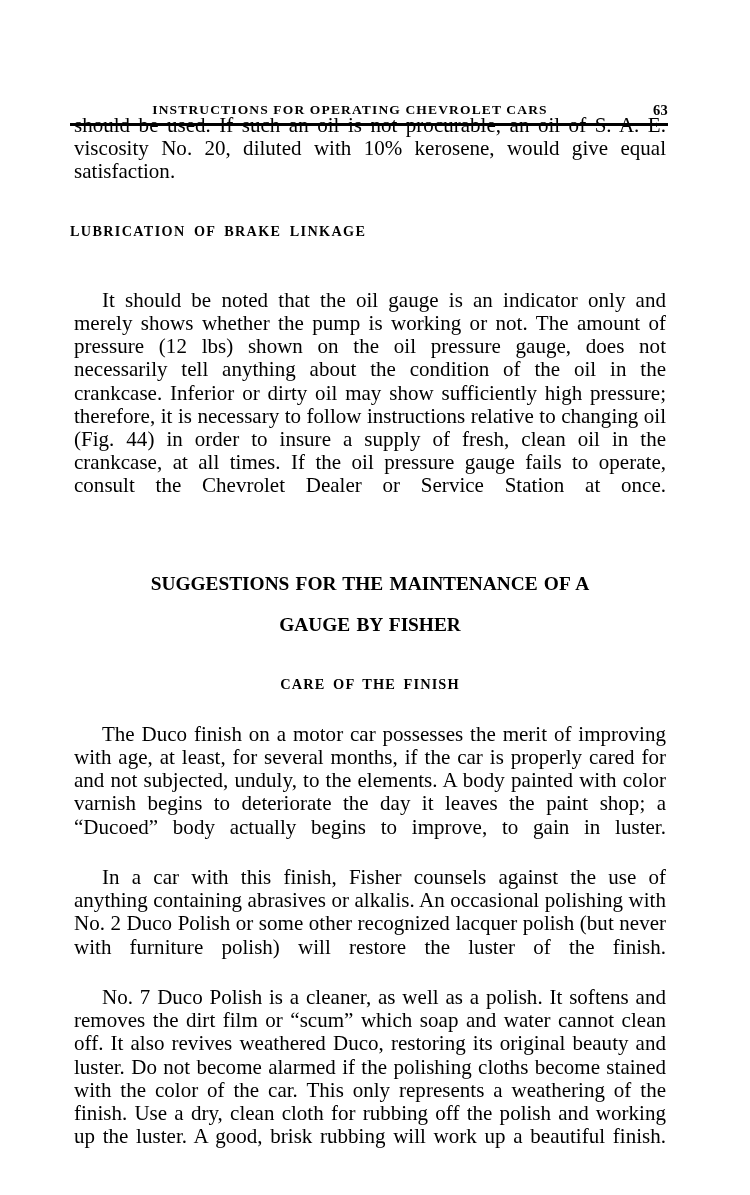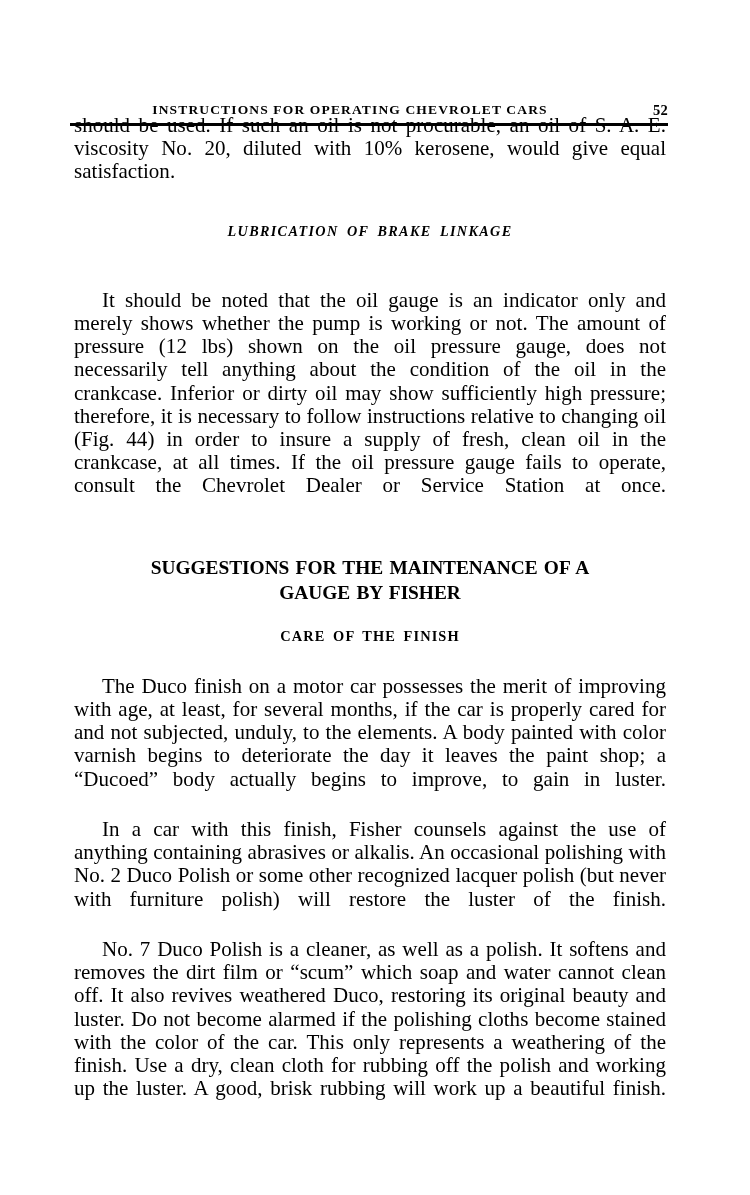--- a/index.html
+++ b/index.html
@@ -93,30 +93,29 @@
     content: "";
     display: inline-block;
     width: 100%;
   }
 
   
   h2.subhead {
     margin: 0;
     font-size: 14.2px;
     font-weight: bold;
-    text-align: center;
+    text-align: left;
     letter-spacing: 1.35px;
     word-spacing: 3.5px;
     line-height: 20px;
     text-transform: uppercase;
-    font-style: italic;
   }
 
   h1.mainhead {
-    margin: 0;
+    margin: 16px;
     font-size: 19.4px;
     font-weight: bold;
     text-align: center;
     line-height: 25px;
     letter-spacing: -0.05px;
     word-spacing: 1.5px;
   }
 
   h3.minorhead {
     margin: 16px;
@@ -135,21 +134,21 @@
   .sp-main-after  { height: 5px; }
   .sp-minor-after { height: 9px; }
 </style>
 </head>
 <body>
 
 <div class="page">
 
   <div class="runhead">
     <div class="runhead-title">INSTRUCTIONS FOR OPERATING CHEVROLET CARS</div>
-    <div class="runhead-folio">52</div>
+    <div class="runhead-folio">63</div>
     <div class="runhead-rule"></div>
   </div>
 
   <div class="col">
 
     <p class="body">should be used.  If such an oil is not procurable, an oil of S. A. E. viscosity No. 20, diluted with 10% kerosene, would give equal satisfaction.</p>
 
     <div class="sp-sub-before"></div>
     <h2 class="subhead">LUBRICATION OF BRAKE LINKAGE</h2>
     <div class="sp-sub-after"></div>

